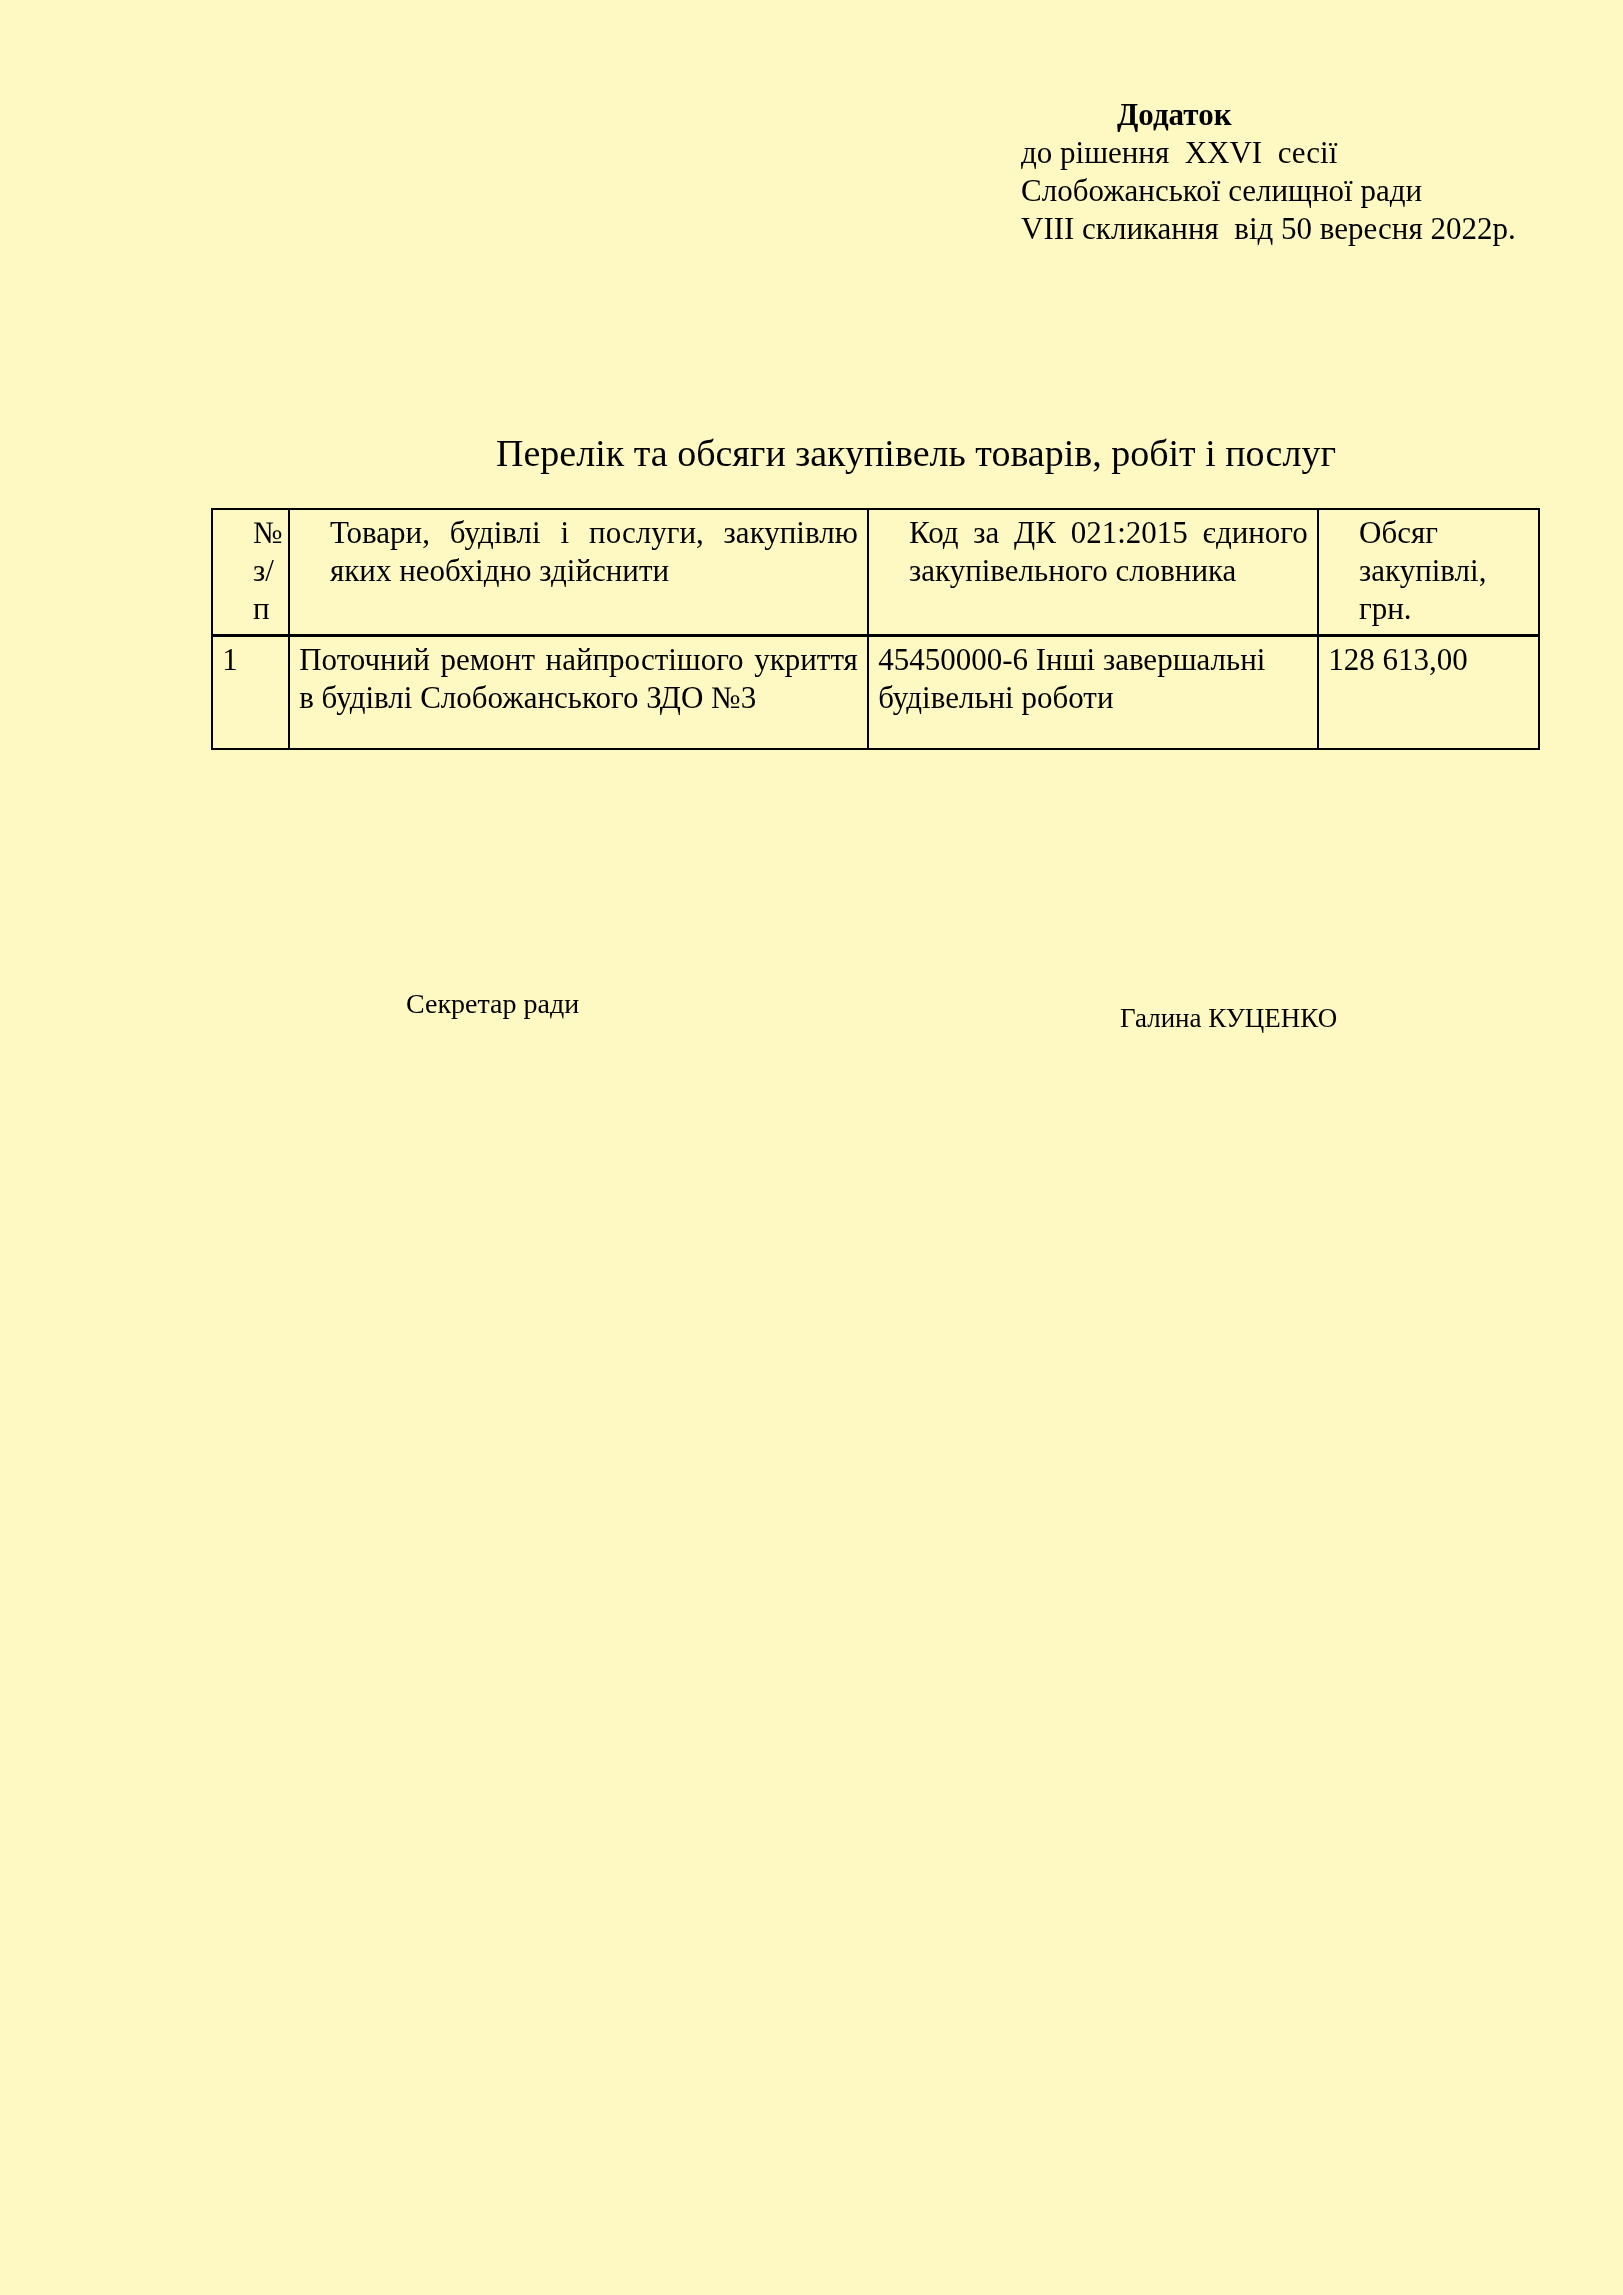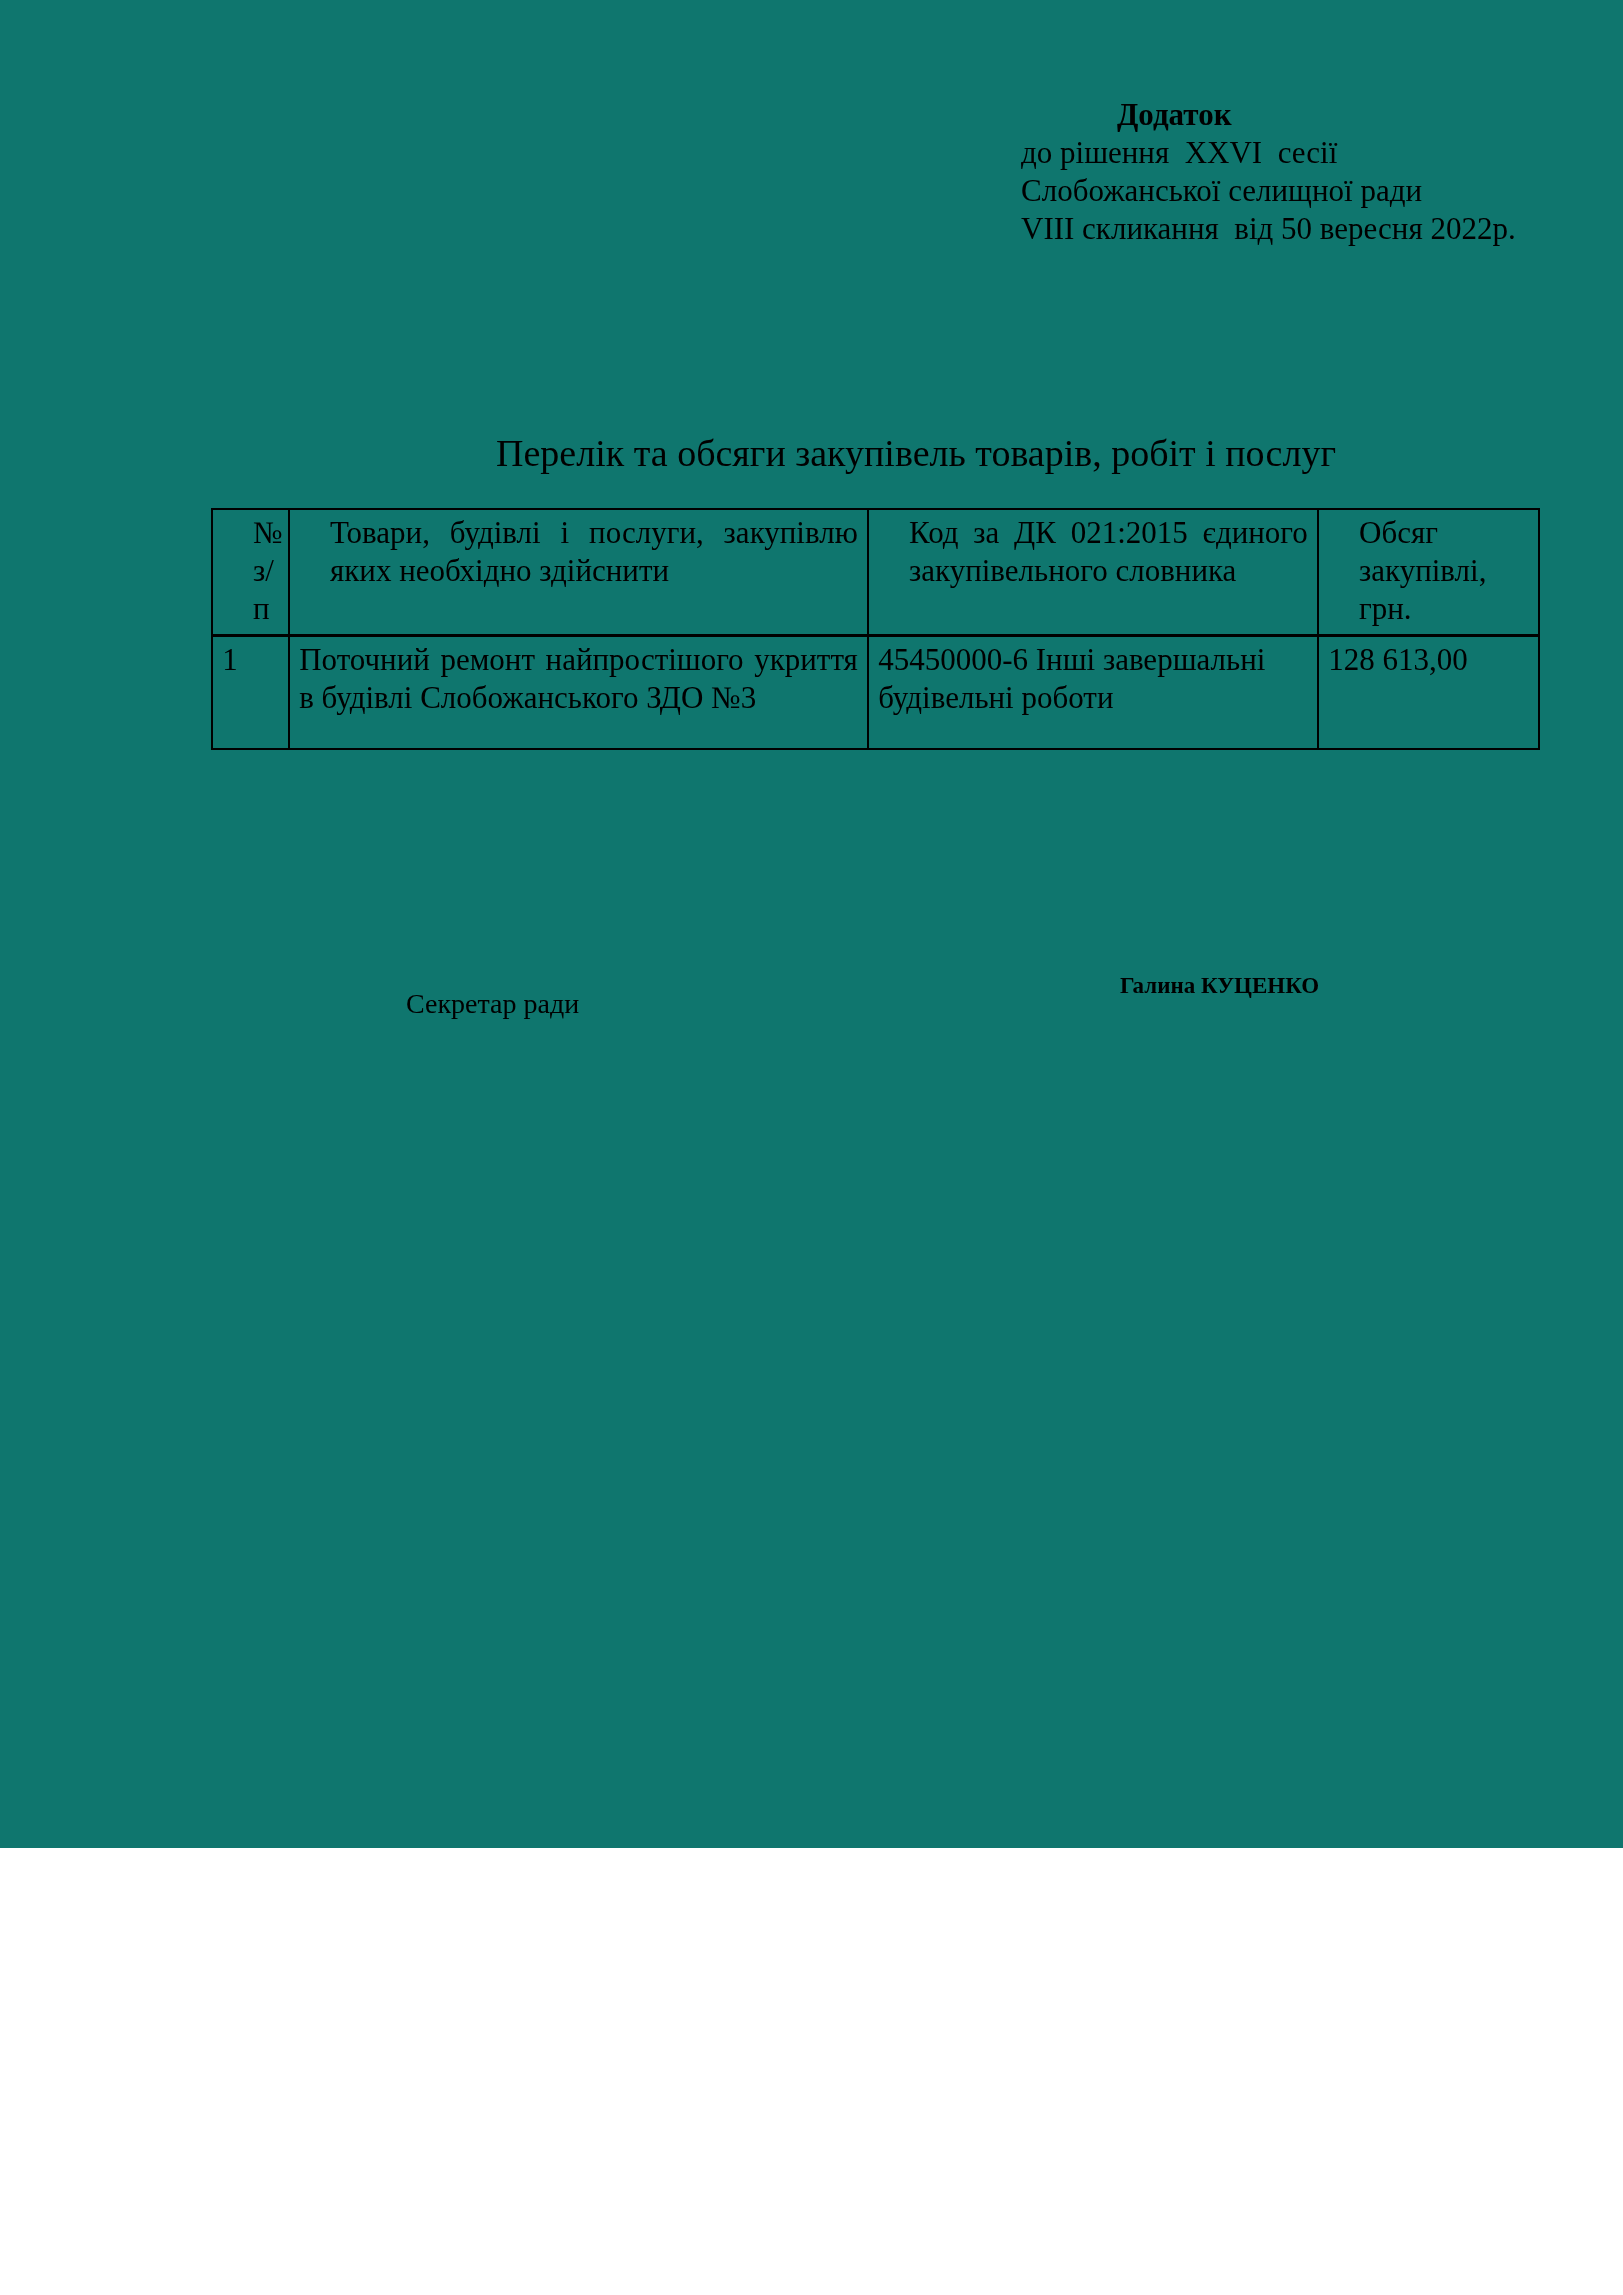--- a/index.html
+++ b/index.html
@@ -1,21 +1,21 @@
 <!DOCTYPE html>
 <html style="font-size:10.5px"><head>
 <meta charset="utf-8">
 <style>
   * { margin: 0; padding: 0; box-sizing: border-box; }
   html, body { background: #ffffff; }
   .page {
     position: relative;
     width: 1623px;
-    height: 1848px;
-    background: #0f766e;
+    height: 2295px;
+    background: #fef9c3;
     color: #000000;
     font-family: "Liberation Serif", serif;
     overflow: hidden;
   }
   .header-block {
     position: absolute;
     top: 96px;
     left: 1021px;
     width: 589px;
     font-size: 31px;
@@ -67,25 +67,24 @@
   .signature-role {
     position: absolute;
     top: 985px;
     left: 400px;
     font-size: 28px;
     line-height: 38px;
     margin-left: 6px;
   }
   .signature-name {
     position: absolute;
-    top: 967px;
+    top: 999px;
     left: 1120px;
-    font-size: 23px;
+    font-size: 27px;
     line-height: 38px;
-    font-weight: bold;
   }
 </style>
 </head>
 <body>
 
 <div class="page">
 
   <div class="header-block">
     <div class="header-line title-line">Додаток</div>
     <div class="header-line">до рішення  XXVI  сесії</div>

